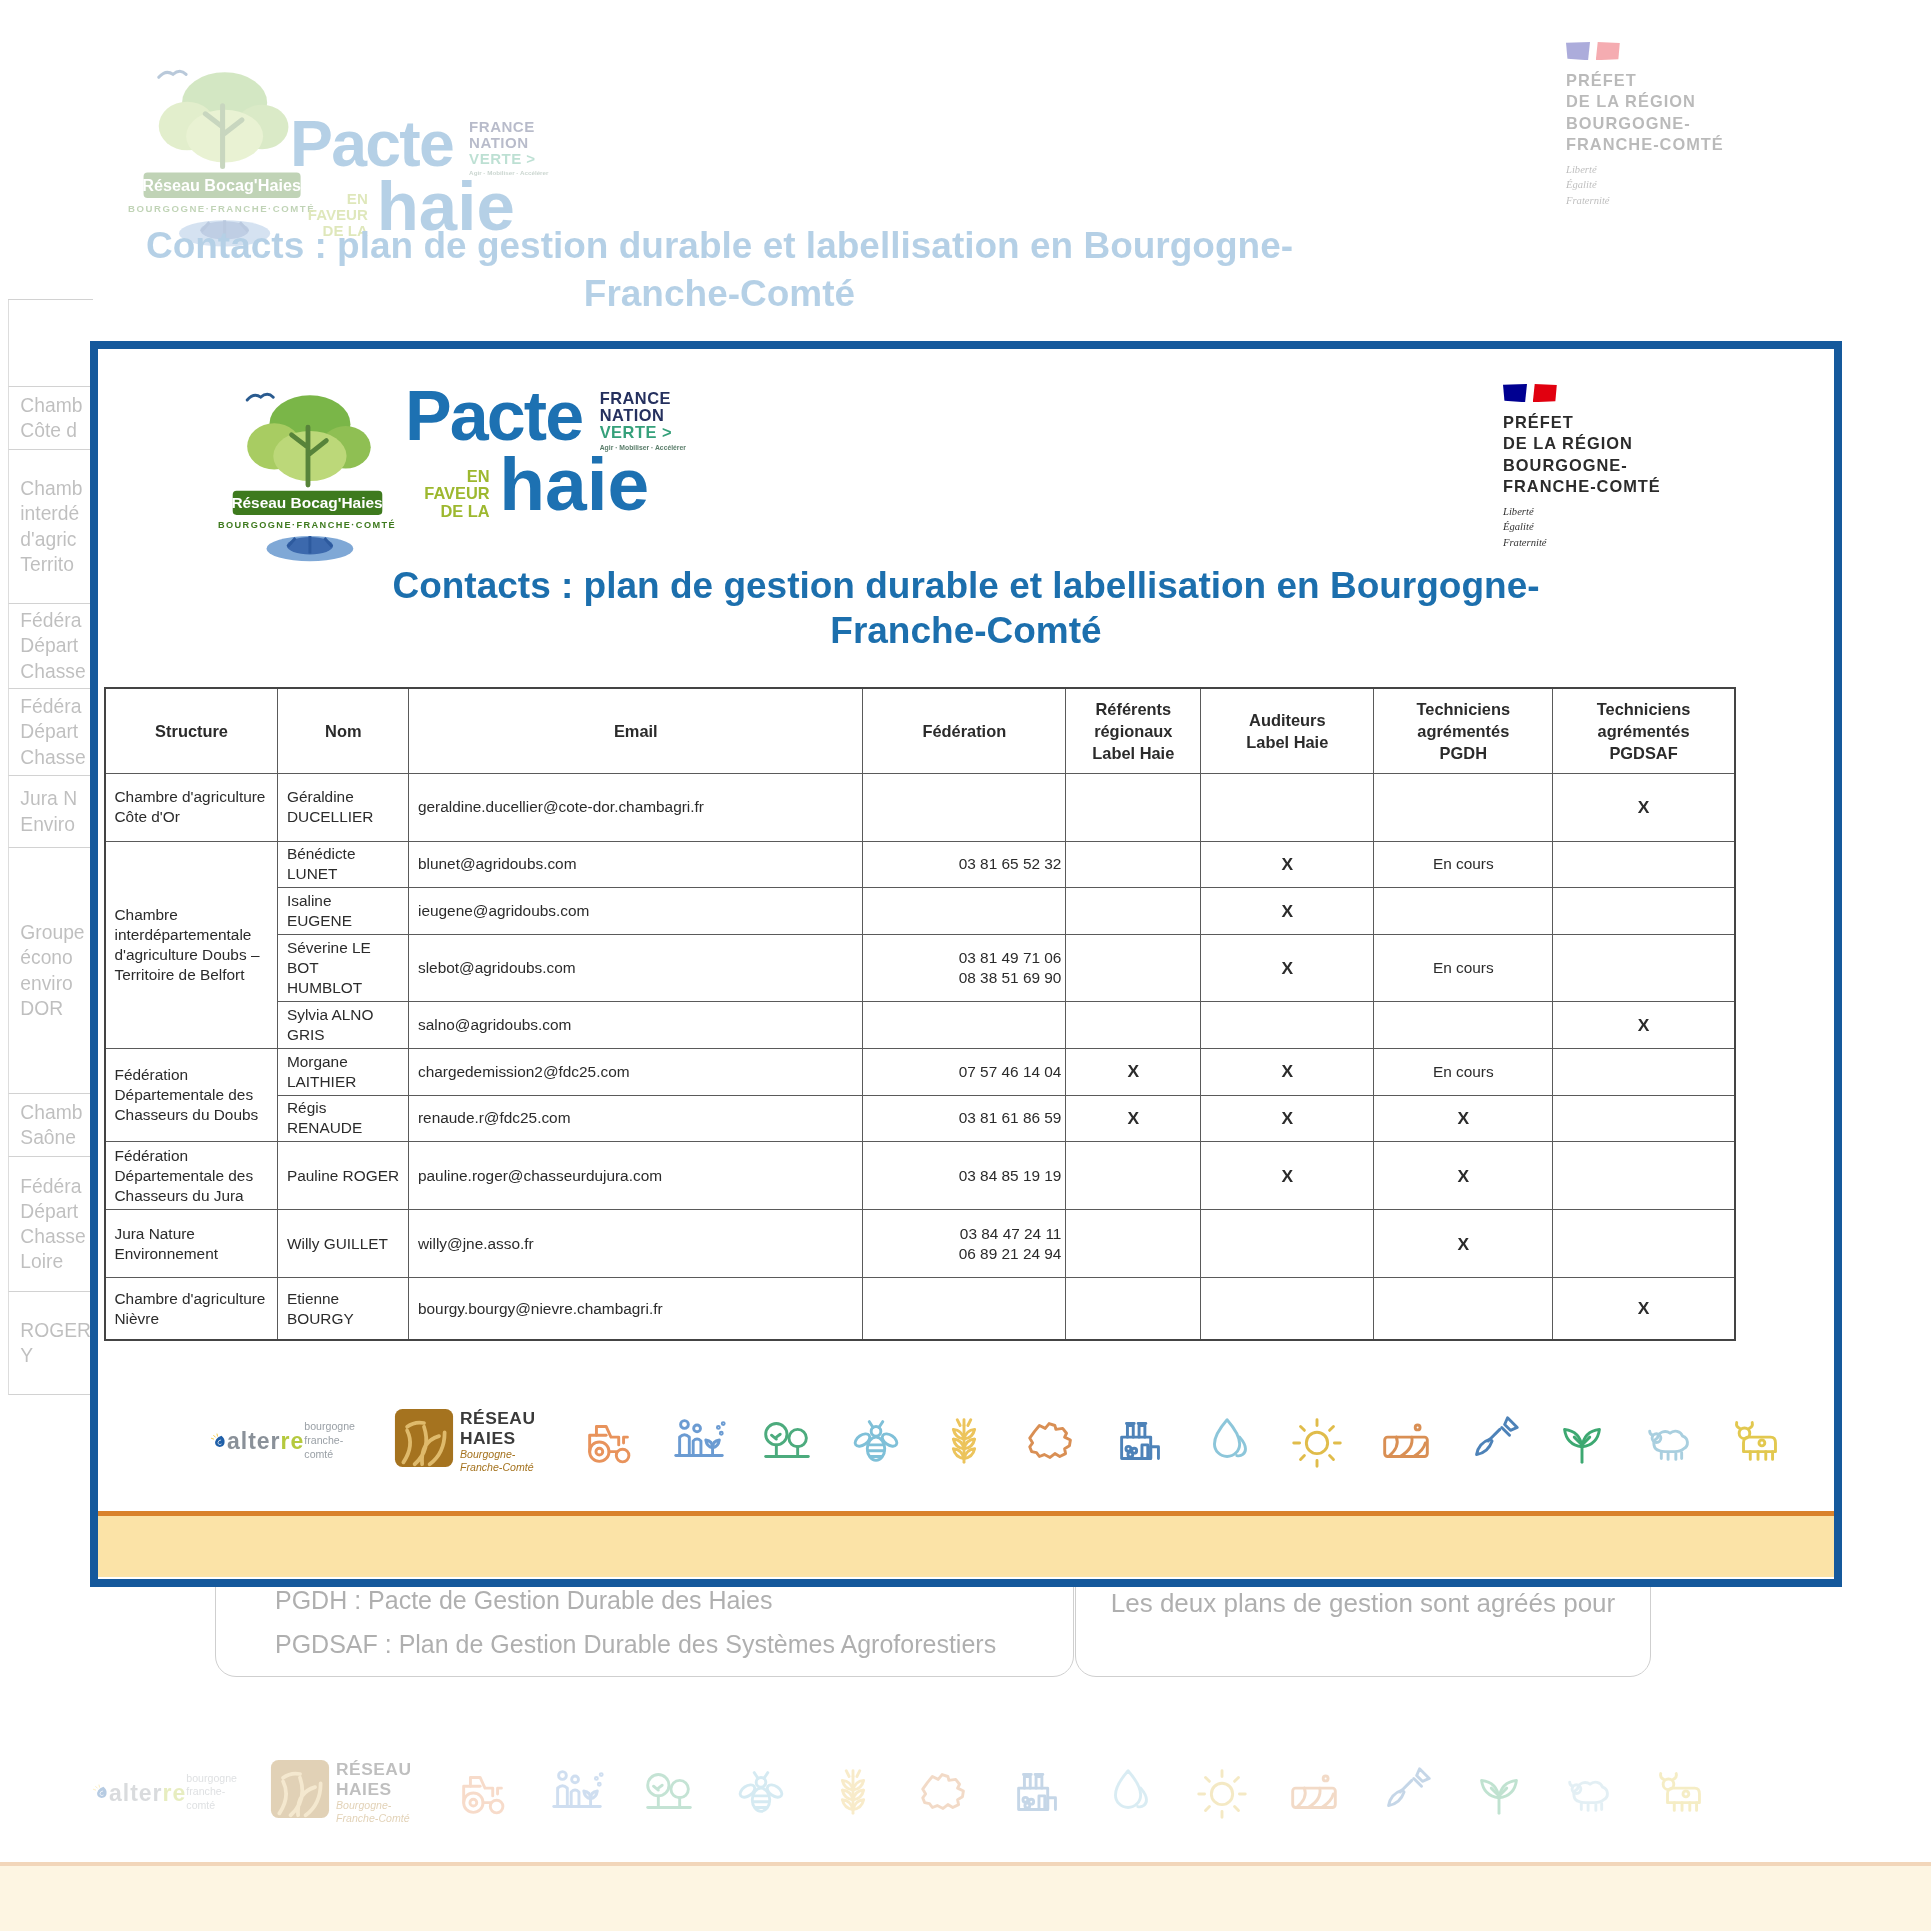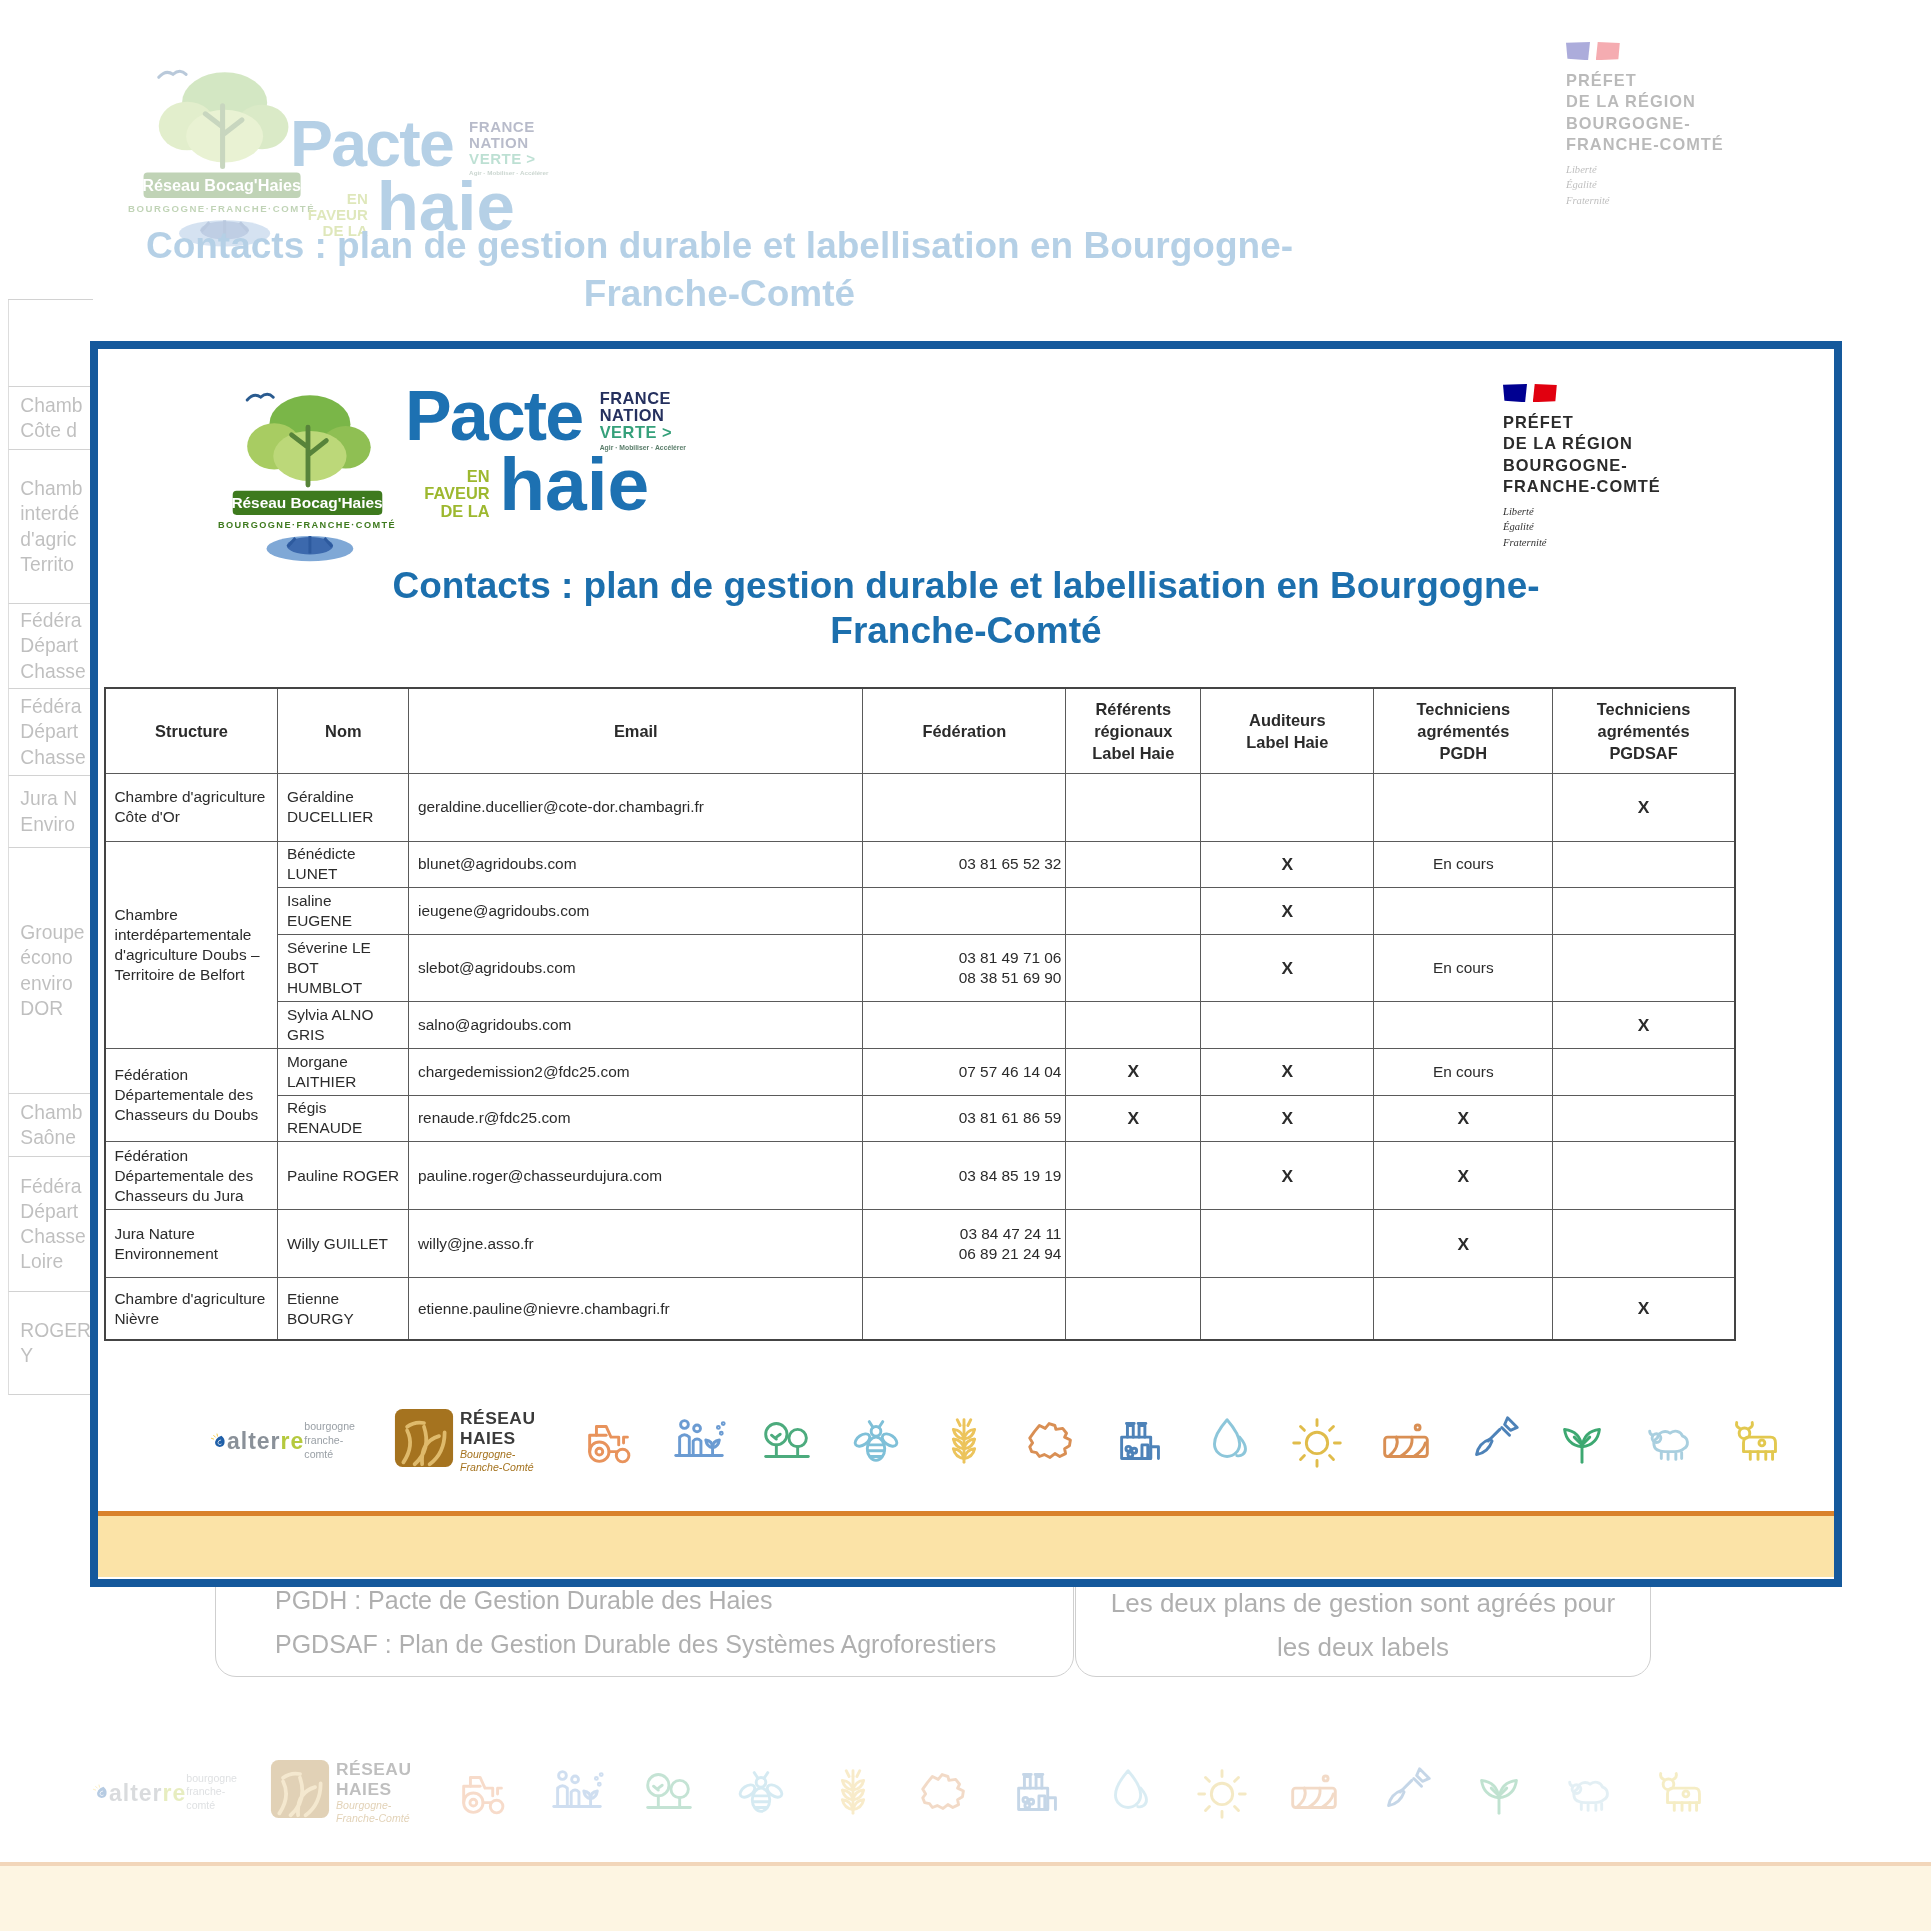--- a/index.html
+++ b/index.html
@@ -364,21 +364,20 @@
   <div class="bg-bar-line"></div>
   <div class="bg-bar"></div>
 </div>
 
 <div id="notes">
   <div class="note-box" style="left:215px;top:1492px;width:859px;height:185px"></div>
   <div class="note-box" style="left:1075px;top:1492px;width:576px;height:185px"></div>
   <div class="note-line" style="left:275px;top:1586px">PGDH : Pacte de Gestion Durable des Haies</div>
   <div class="note-line" style="left:275px;top:1630px">PGDSAF : Plan de Gestion Durable des Systèmes Agroforestiers</div>
   <div class="note-line" style="left:1075px;top:1588px;width:576px;text-align:center;font-size:26px">Les deux plans de gestion sont agréés pour</div>
-  <div class="note-line" style="left:1075px;top:1632px;width:576px;text-align:center;font-size:26px">les deux labels</div>
 </div>
 
 <div id="modal">
   <span class="pos-bocag">
   <svg width="183" height="193" viewBox="0 0 185 200">
     <path d="M30 27 q7 -8 14 -3 q7 -6 13 0" stroke="#2a5b8f" stroke-width="3" fill="none" stroke-linecap="round"></path>
     <ellipse cx="95" cy="52" rx="42" ry="30" fill="#7ab648"></ellipse>
     <ellipse cx="58" cy="75" rx="28" ry="24" fill="#a8cc62"></ellipse>
     <ellipse cx="132" cy="76" rx="26" ry="22" fill="#8fbf53"></ellipse>
     <ellipse cx="95" cy="85" rx="38" ry="26" fill="#bcd879"></ellipse>
@@ -564,21 +563,21 @@
 06 89 21 24 94</td>
         <td class="chk"></td>
         <td class="chk"></td>
         <td class="chk xmark">X</td>
         <td class="chk"></td>
       </tr>
       <tr class="rh64">
         <td class="tl">Chambre d'agriculture
 Nièvre</td>
         <td class="tl">Etienne BOURGY</td>
-        <td class="tl">etienne.pauline@nievre.chambagri.fr</td>
+        <td class="tl">bourgy.bourgy@nievre.chambagri.fr</td>
         <td class="tc"></td>
         <td class="chk"></td>
         <td class="chk"></td>
         <td class="chk"></td>
         <td class="chk xmark">X</td>
       </tr>
     </tbody>
   </table>
 
   <div class="m-footer">

